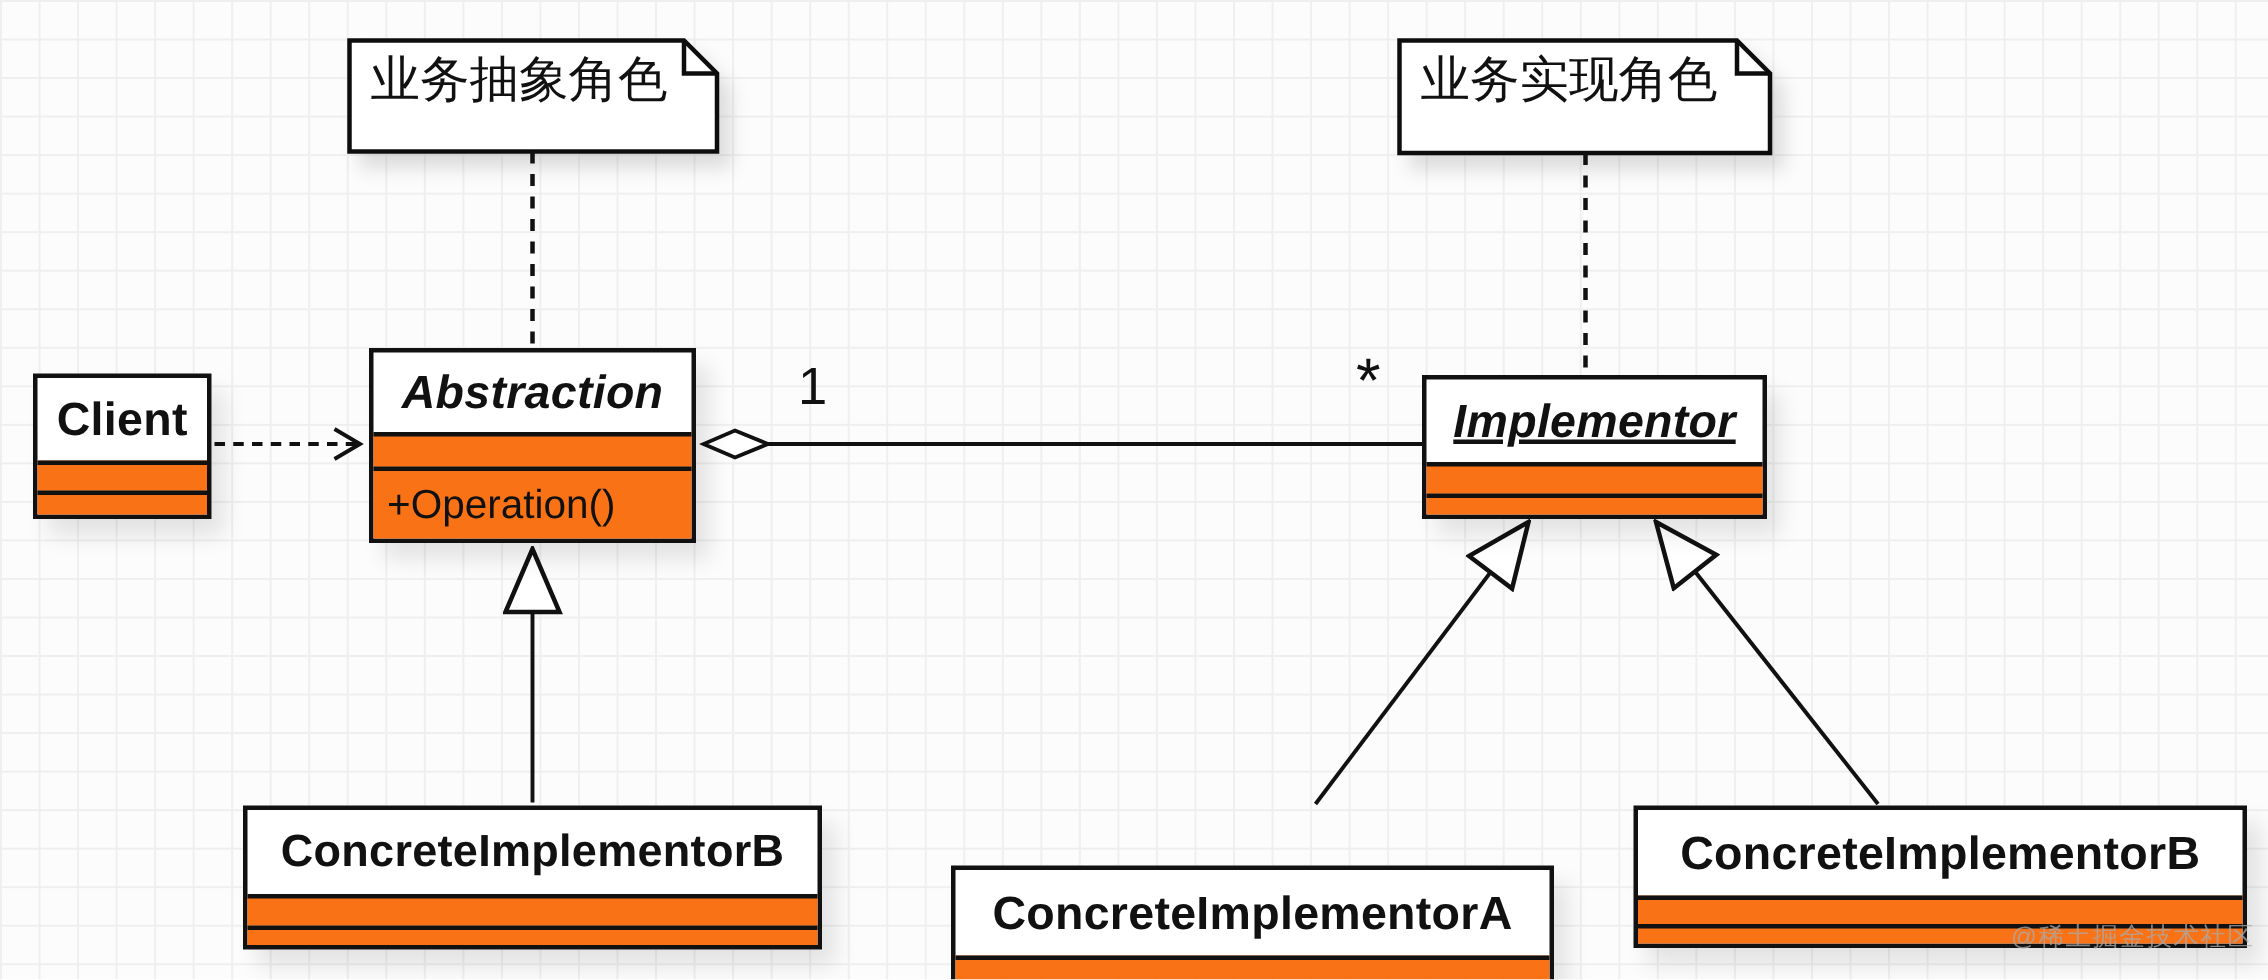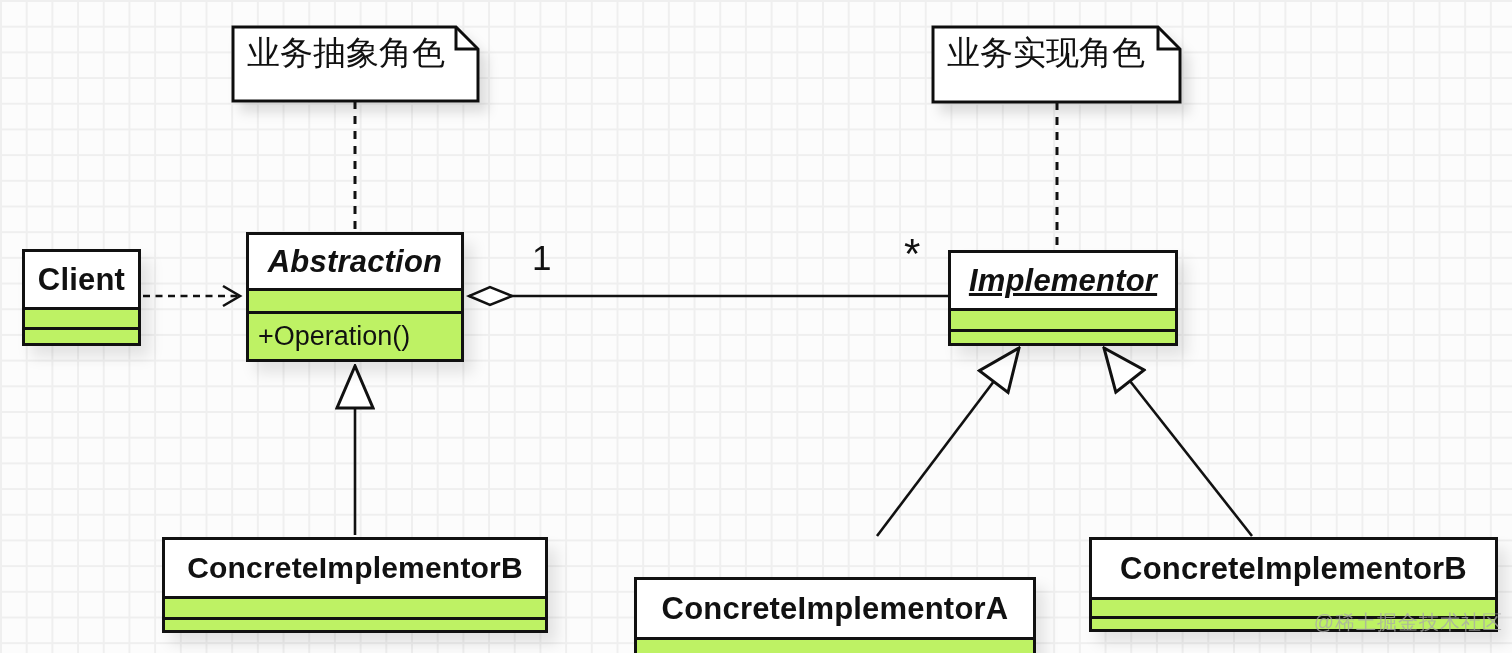--- a/index.html
+++ b/index.html
@@ -42,21 +42,21 @@
     font-weight: bold;
     font-size: 31px;
     letter-spacing: 0.2px;
     white-space: nowrap;
     overflow: hidden;
   }
   .italic { font-style: italic; }
   .cmp {
     box-sizing: border-box;
     border-top: 3px solid #111;
-    background: #bef264;
+    background: #f97316;
   }
   .cmp.last { flex: 1; }
   .method-cmp {
     display: flex;
     align-items: center;
     font-size: 27px;
     padding-left: 9px;
     white-space: nowrap;
   }
   .note-label {
@@ -70,21 +70,21 @@
     position: absolute;
     font-size: 35px;
     font-weight: normal;
     color: #111;
   }
   .star { font-size: 42px; line-height: 30px; }
   .watermark {
     position: absolute;
     right: 9px;
     bottom: 17px;
-    font-size: 20px;
+    font-size: 17px;
     letter-spacing: 1px;
     color: #a9a9a9;
     opacity: 0.75;
   }
 </style>
 </head>
 <body>
 
 <div class="canvas">
 

